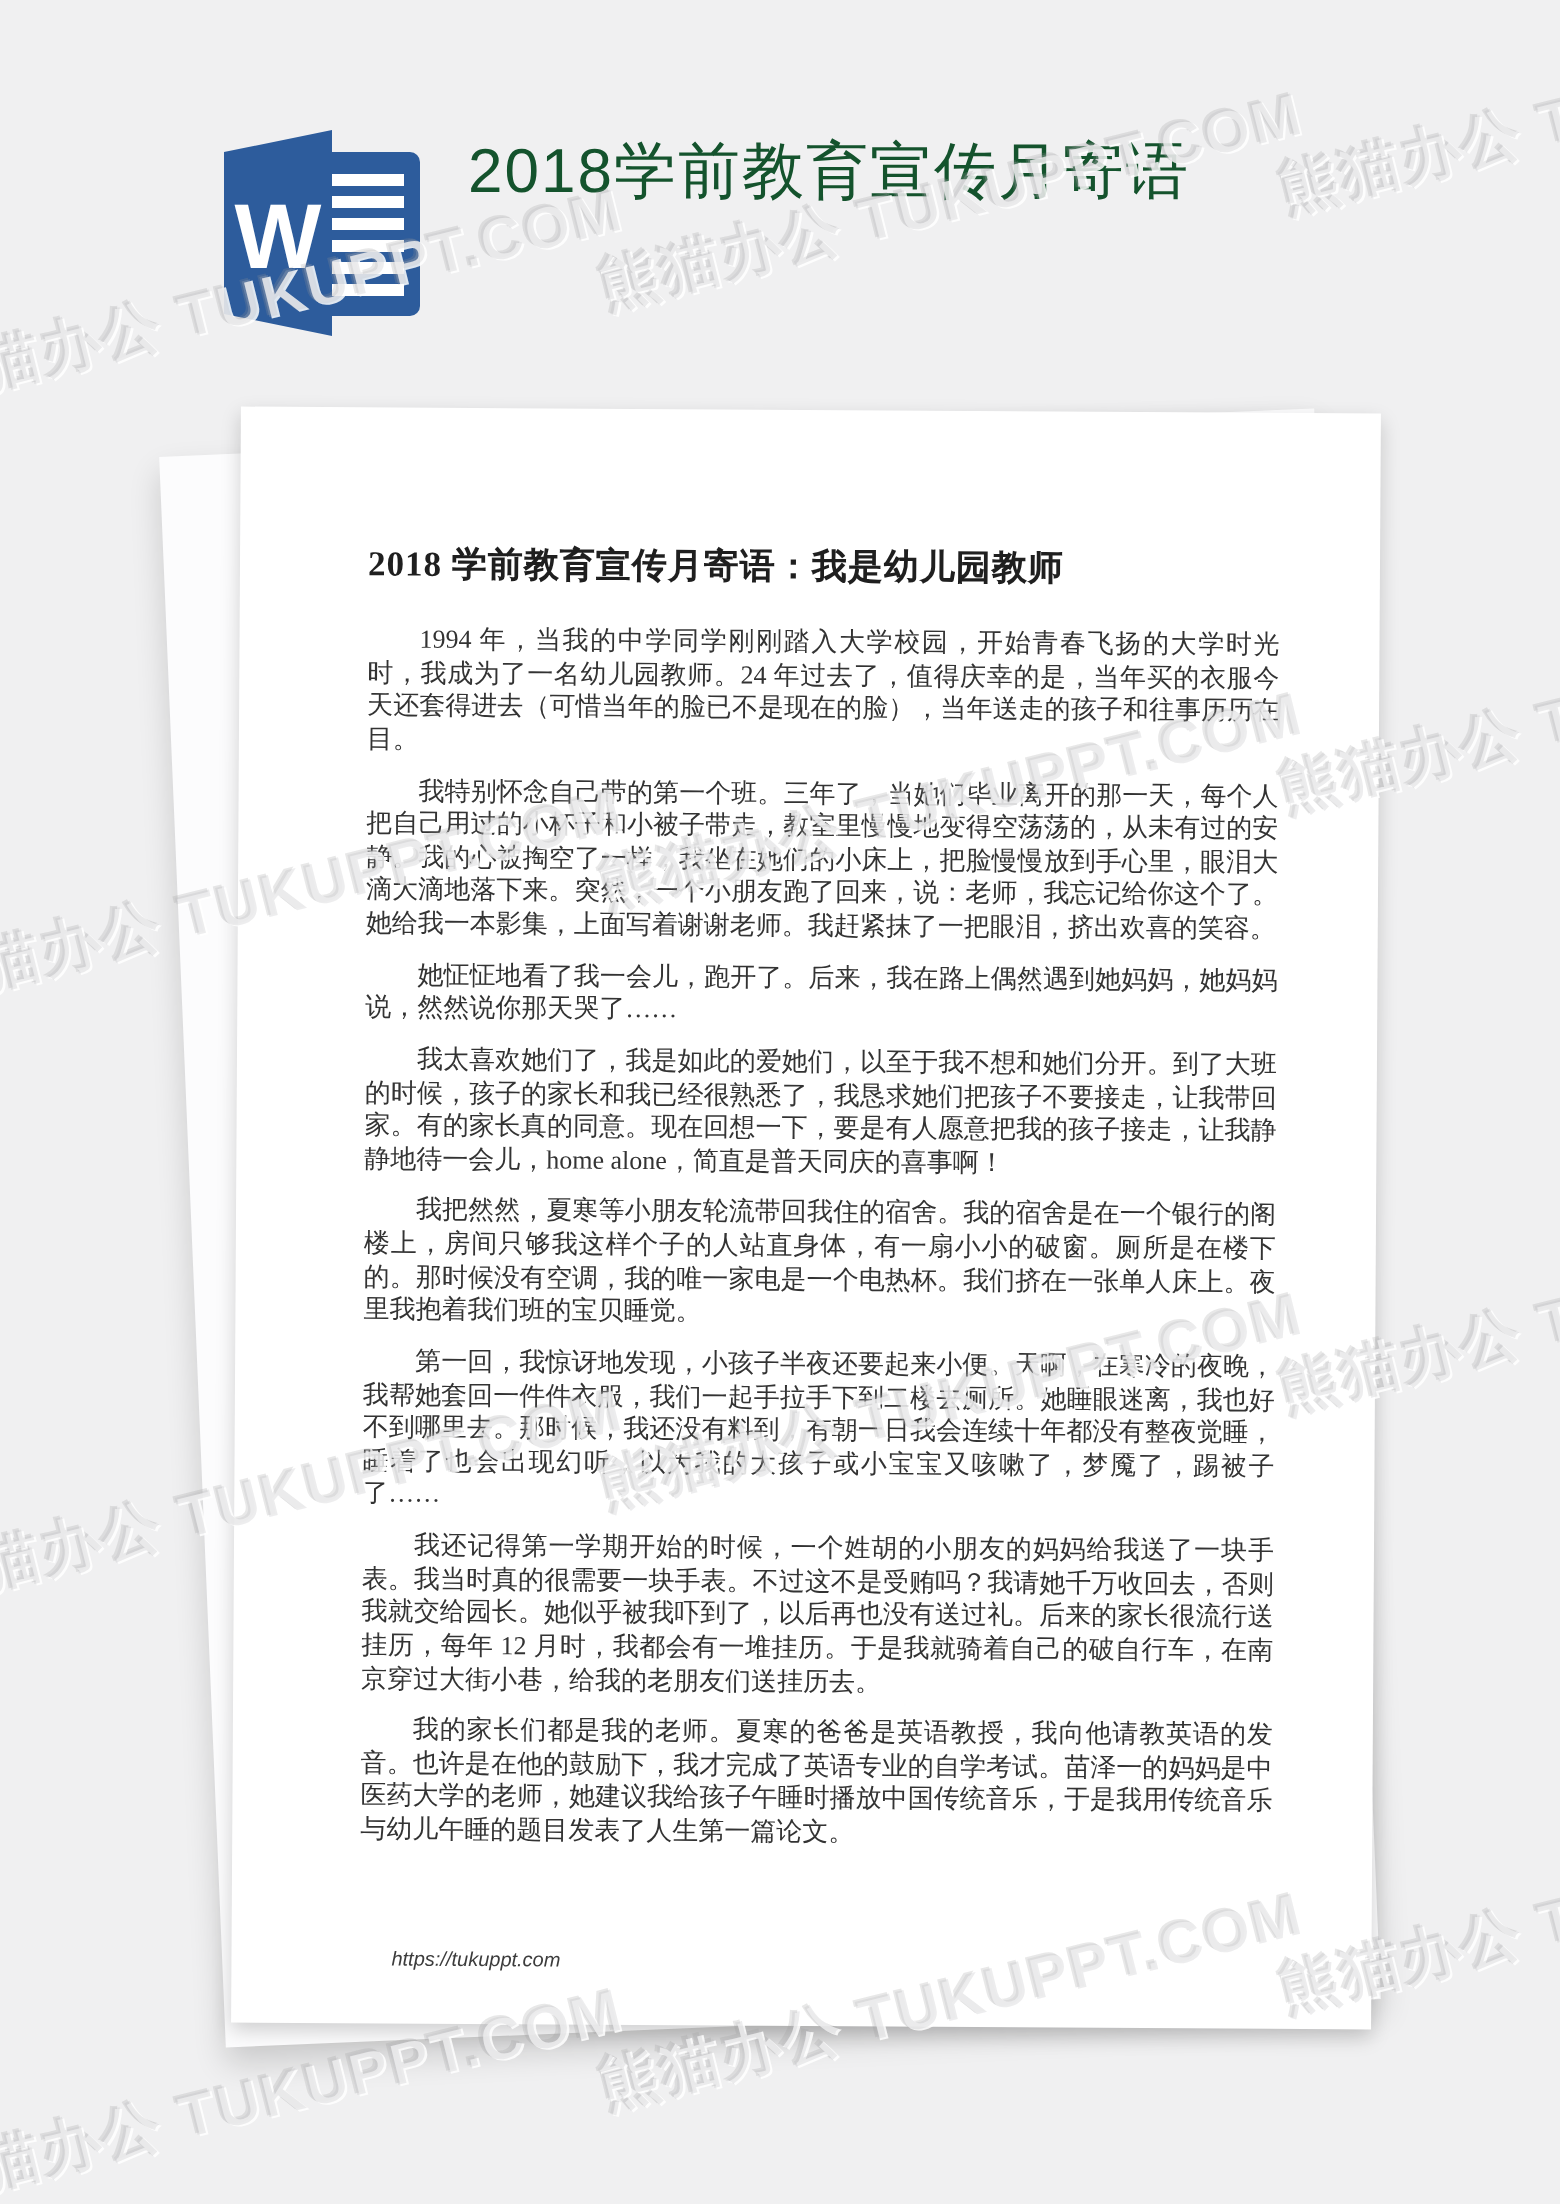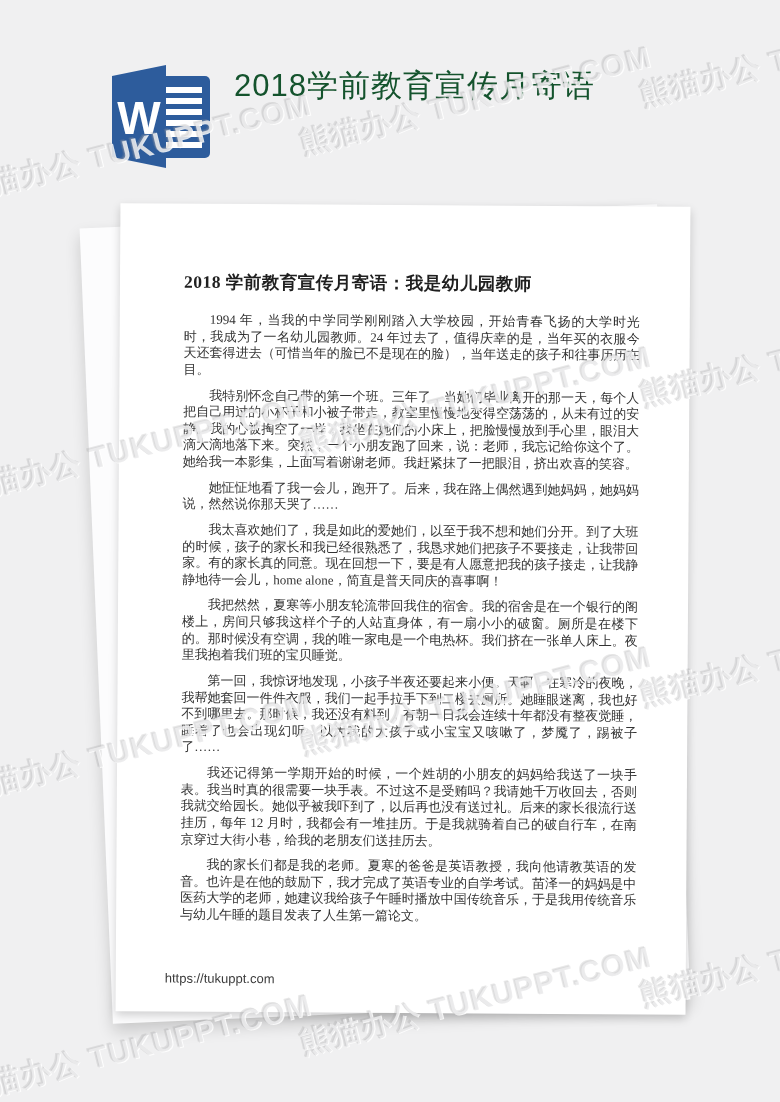--- a/index.html
+++ b/index.html
@@ -31,22 +31,22 @@
     font-family:"Liberation Serif","DejaVu Serif",serif;
     font-weight:700;font-size:17.5px;color:#1f1f1f;margin:0 0 18px 0;
     letter-spacing:0.5px;
   }
   .doc-p{
     font-family:"Liberation Serif","DejaVu Serif",serif;
     font-size:13px;line-height:1.28;color:#333;
     text-align:justify;text-indent:2em;margin:0 0 9px 0;
   }
   .doc-footer{
-    position:absolute;left:49px;bottom:26px;
-    font-size:13px;color:#3c3c3c;font-family:"Liberation Sans",sans-serif;
+    position:absolute;left:80px;bottom:26px;
+    font-size:10px;color:#3c3c3c;font-family:"Liberation Sans",sans-serif;font-style:italic;
   }
   
   .wm{
     position:absolute;z-index:50;pointer-events:none;white-space:nowrap;
     font-family:"Liberation Sans",sans-serif;font-weight:700;
     font-size:30px;letter-spacing:1px;
     color:rgba(185,185,188,0.26);
     text-shadow:1px 1px 0 rgba(255,255,255,0.85),-1px -1px 0 rgba(150,150,150,0.22);
     transform:rotate(-14deg);
   }

